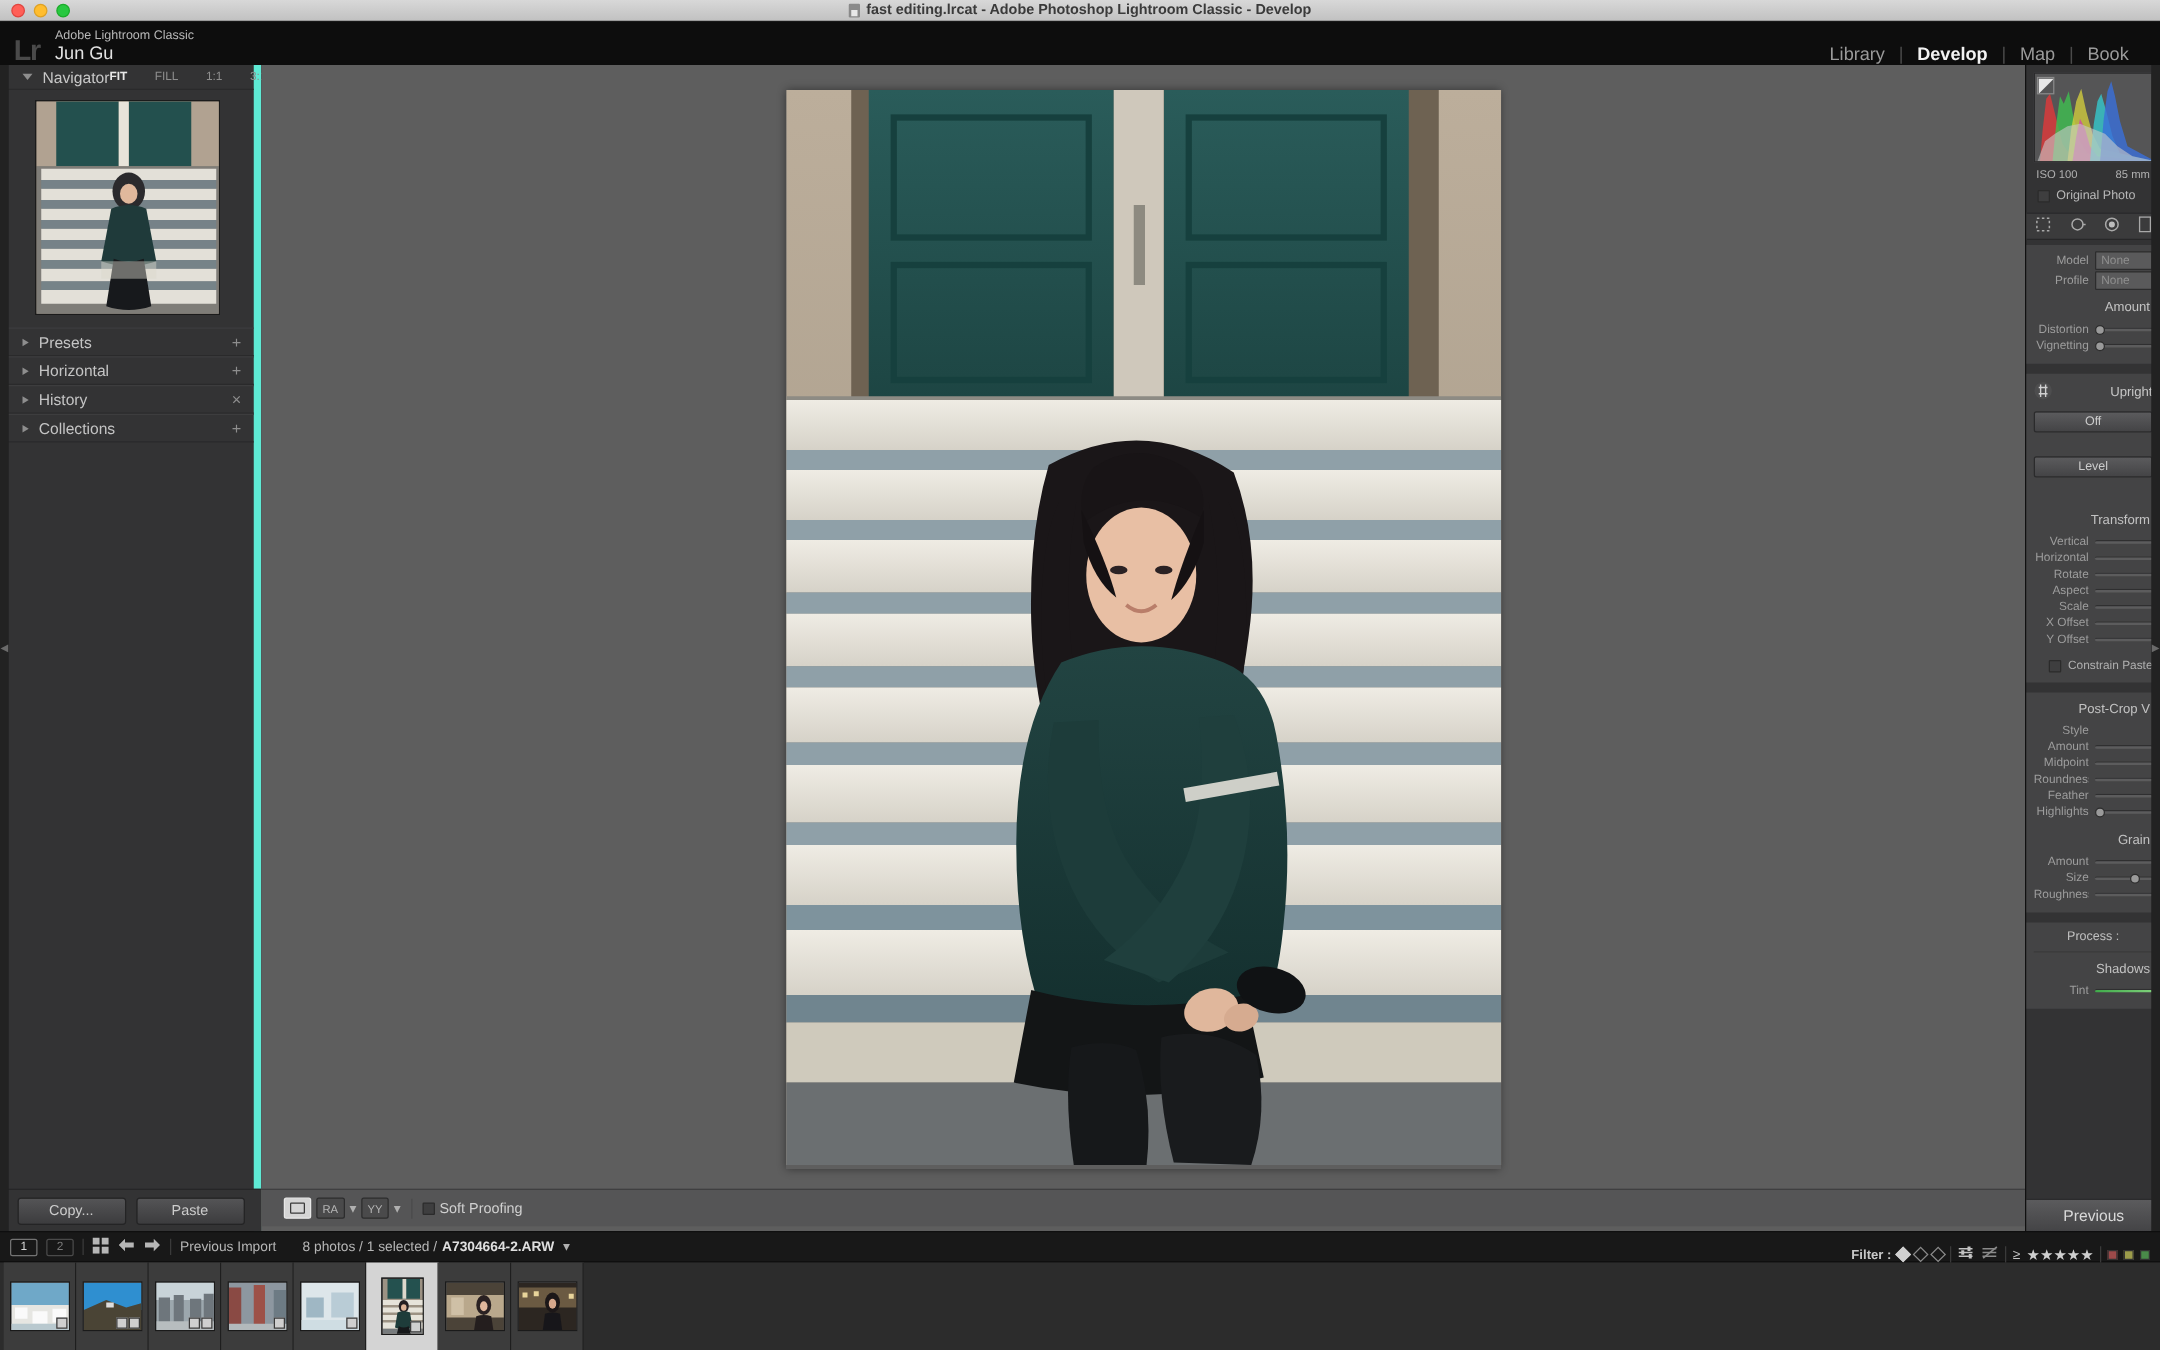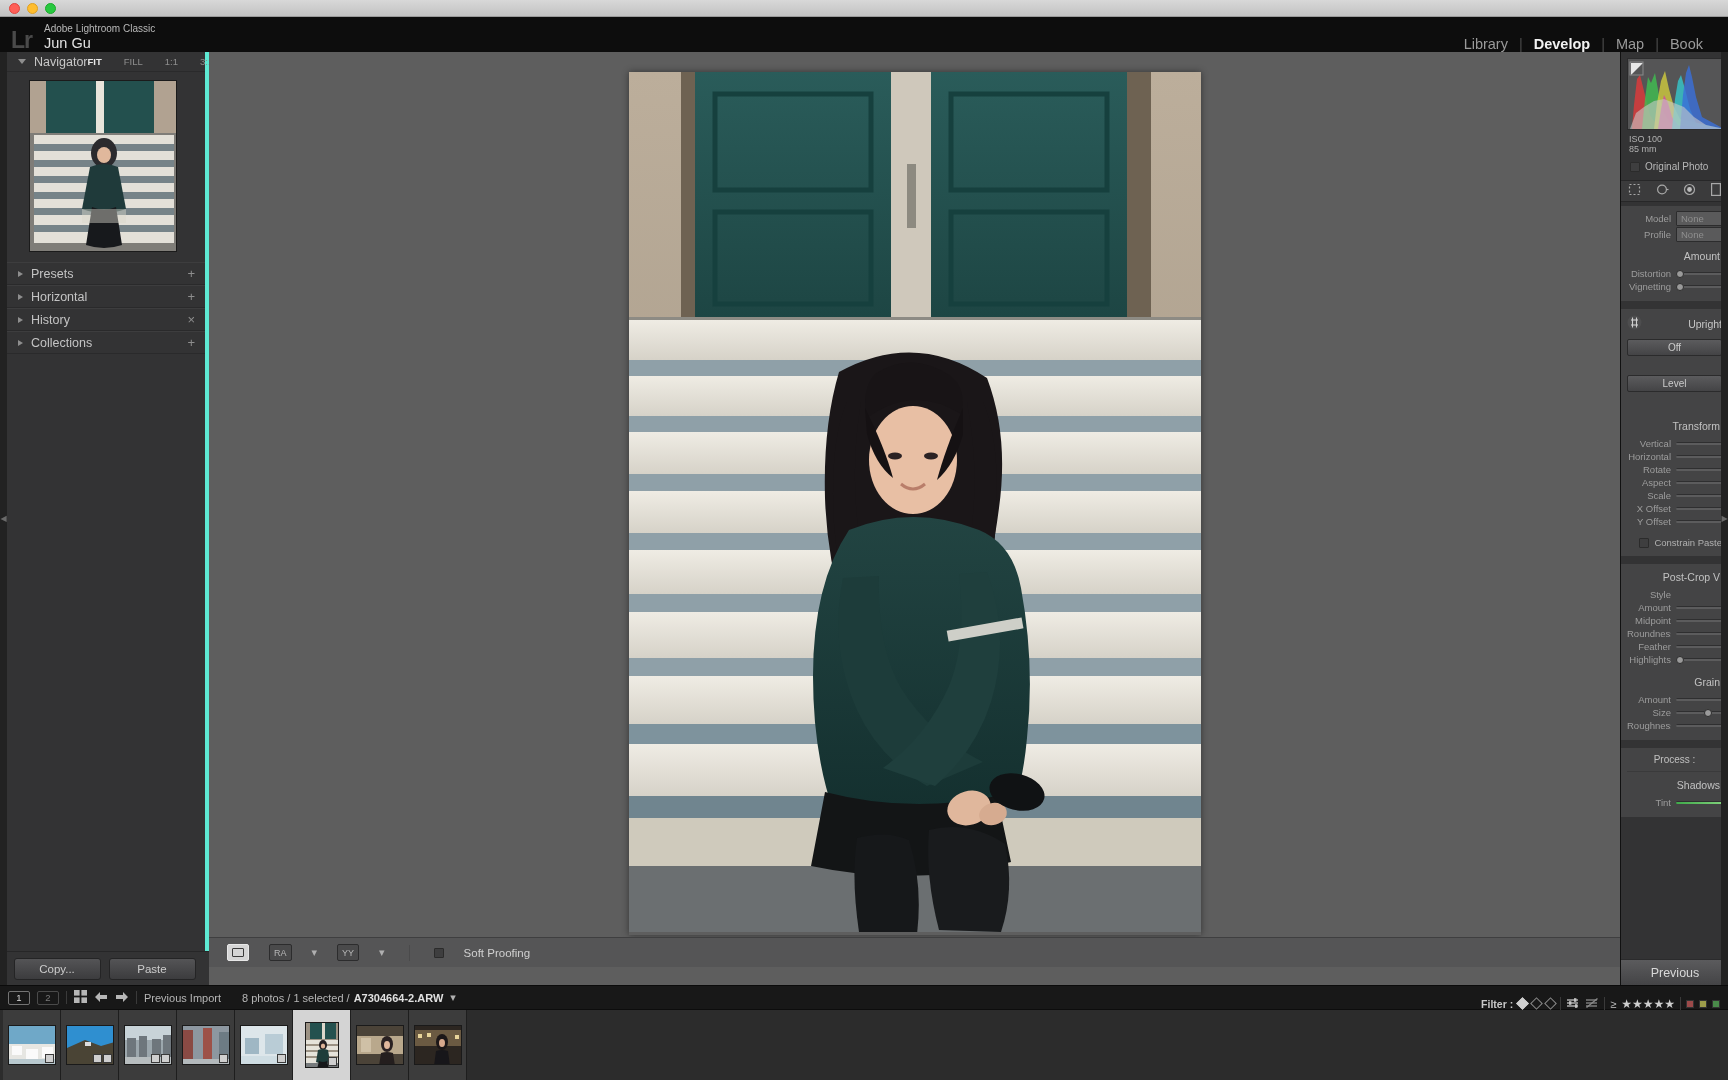--- a/index.html
+++ b/index.html
@@ -46,21 +46,21 @@
   .modules{
     margin-left:auto; margin-right:14px; display:flex; align-items:center;
     font-size:14.5px; gap:0;
   }
   .modules .mod{ color:#9a9a9a; padding:0 11px; cursor:default; }
   .modules .mod.active{ color:#f2f2f2; font-weight:bold; }
   .modules .sep{ color:#4a4a4a; }
   
   .left-panel{
     position:absolute; left:0; top:52px; width:209px; bottom:95px;
-    background:#333334; border-right:4px solid #5eead4;
+    background:#333334; border-right:6px solid #5eead4;
   }
   .panel-head{
     height:20px; display:flex; align-items:center;
     padding:0 8px 0 18px; font-size:12.5px; color:#c8c8c8;
     border-bottom:1px solid #2a2a2b;
   }
   .tri{ width:0;height:0;border-left:5px solid #8e8e8e;
     border-top:3.5px solid transparent;border-bottom:3.5px solid transparent;
     margin-right:8px; flex:none; }
   .tri.down{ border-left:4px solid transparent;border-right:4px solid transparent;
@@ -92,23 +92,23 @@
   .center{
     position:absolute; left:209px; right:108px; top:52px; bottom:95px;
     background:#5e5e5e;
   }
   .content-area{
     position:absolute; left:0; right:0; top:0; bottom:30px;
     display:flex; align-items:center; justify-content:center;
   }
   .photo-frame{ box-shadow:0 0 7px rgba(0,0,0,.45); }
   .toolbar{
-    position:absolute; left:0; right:0; bottom:18px; height:30px;
+    position:absolute; left:0; right:0; bottom:4px; height:30px;
     background:#555556; border-top:1px solid #3f3f40;
-    display:flex; align-items:center; padding:0 18px; gap:20px;
+    display:flex; align-items:center; padding:0 18px; gap:4px;
   }
   .tb-icon{
     border:1px solid #2c2c2d; background:#4a4a4b; border-radius:2px;
     height:17px; display:flex; align-items:center; justify-content:center;
     color:#b6b6b6; font-size:9px; padding:0 4px;
   }
   .tb-icon.sel{ background:#d5d5d5; border-color:#e8e8e8; }
   .tb-sep{ width:1px; height:16px; background:#4a4a4b; margin:0 4px; }
   .checkbox{
     width:10px;height:10px;border:1px solid #2b2b2b;background:#3e3e3f;
@@ -120,21 +120,21 @@
     background:#333334; border-left:1px solid #111;
     overflow:hidden;
   }
   .hist-box{ padding:6px 6px 0 6px; }
   .histogram{
     width:100%; height:72px; background:#555556; border:1px solid #2b2b2c;
     position:relative; overflow:hidden;
   }
   .hist-meta{
     display:flex; justify-content:space-between; font-size:9px;
-    color:#b0b0b0; padding:4px 2px 0 2px;flex-direction:column;
+    color:#b0b0b0; padding:4px 2px 0 2px;
   }
   .orig-photo{ display:flex; align-items:center; gap:5px; font-size:10px;
     color:#b8b8b8; padding:7px 3px 6px 3px; }
   .toolstrip{
     display:flex; align-items:center; justify-content:space-around;
     background:#3b3b3c; border-top:1px solid #272728; border-bottom:1px solid #272728;
     height:22px; margin-top:2px;
   }
   .rp-section{ background:#444445; margin-top:4px; padding:6px 6px 8px 6px; }
   .rp-title{ text-align:right; font-size:10.5px; color:#c2c2c2; padding:1px 2px 5px 0; }
@@ -203,20 +203,24 @@
   }
 </style>
 </head>
 <body>
 
 <div class="mac-titlebar">
   <div class="traffic">
     <span class="dot red"></span>
     <span class="dot yellow"></span>
     <span class="dot green"></span>
+  </div>
+  <div class="mac-title">
+    <span class="doc-icon"></span>
+    <span>fast editing.lrcat - Adobe Photoshop Lightroom Classic - Develop</span>
   </div>
 </div>
 
 <div class="app-header">
   <div class="lr-logo">Lr</div>
   <div class="identity">
     <div class="line1">Adobe Lightroom Classic</div>
     <div class="line2">Jun Gu</div>
   </div>
   <div class="modules">

